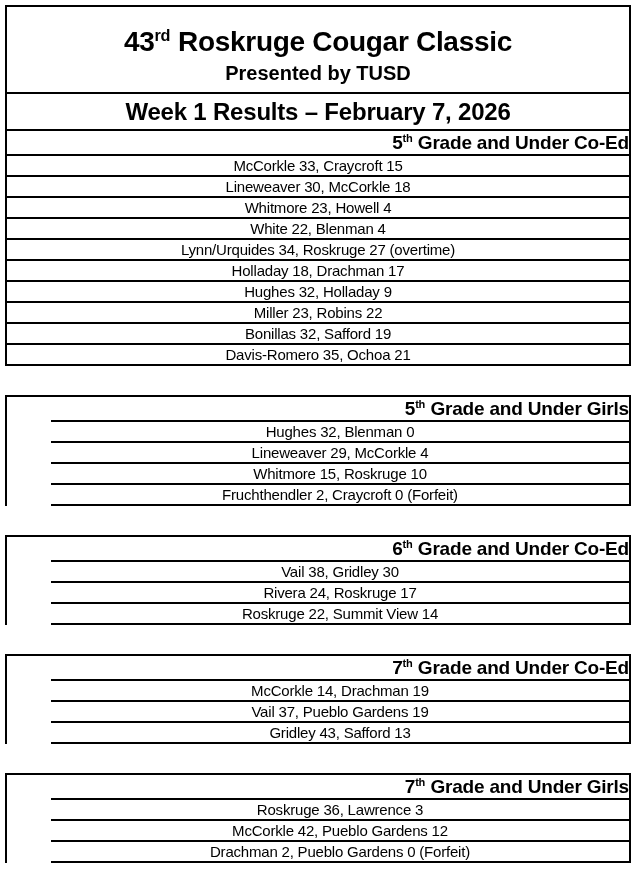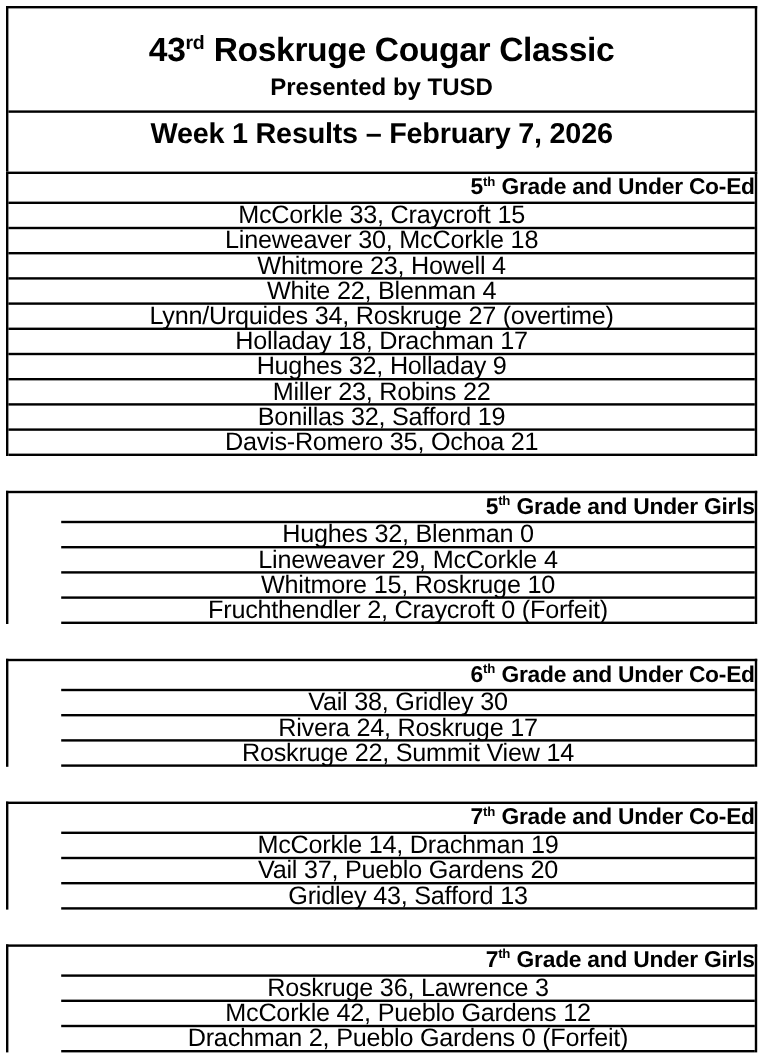--- a/index.html
+++ b/index.html
@@ -45,42 +45,42 @@
   .subtitle {
     font-size: 20px;
     font-weight: bold;
     line-height: 26px;
   }
   .week-cell {
     font-size: 24px;
     font-weight: bold;
     text-align: center;
     line-height: 35px;
-    height: 49px;
+    height: 35px;
     letter-spacing: -0.2px;
   }
   .section-table {
     border: 2px solid var(--border-color);
     border-bottom: none;
     background: var(--bg-color);
   }
   .section-table + .section-table {
     margin-top: 29px;
     padding-left: 44px;
   }
   .section-header {
     font-size: 19px;
     font-weight: bold;
     text-align: right;
     line-height: 23px;
     border-bottom: 2px solid var(--border-color);
     letter-spacing: -0.2px;
   }
   .result-row {
-    font-size: 21px;
+    font-size: 15px;
     text-align: center;
     line-height: 19px;
     border-bottom: 2px solid var(--border-color);
     letter-spacing: -0.2px;
     white-space: nowrap;
   }
   .gap-left { margin-left: 0.28em; }
 </style>
 </head>
 <body>
@@ -118,21 +118,21 @@
       </div>
       <div class="section-table">
         <div class="section-header"><span>6</span><sup>th</sup><span class="gap-left">Grade and Under Co-Ed</span></div>
         <div class="result-row">Vail 38, Gridley 30</div>
         <div class="result-row">Rivera 24, Roskruge 17</div>
         <div class="result-row">Roskruge 22, Summit View 14</div>
       </div>
       <div class="section-table">
         <div class="section-header"><span>7</span><sup>th</sup><span class="gap-left">Grade and Under Co-Ed</span></div>
         <div class="result-row">McCorkle 14, Drachman 19</div>
-        <div class="result-row">Vail 37, Pueblo Gardens 20</div>
+        <div class="result-row">Vail 37, Pueblo Gardens 19</div>
         <div class="result-row">Gridley 43, Safford 13</div>
       </div>
       <div class="section-table">
         <div class="section-header"><span>7</span><sup>th</sup><span class="gap-left">Grade and Under Girls</span></div>
         <div class="result-row">Roskruge 36, Lawrence 3</div>
         <div class="result-row">McCorkle 42, Pueblo Gardens 12</div>
         <div class="result-row">Drachman 2, Pueblo Gardens 0 (Forfeit)</div>
       </div>
     </div>
 

